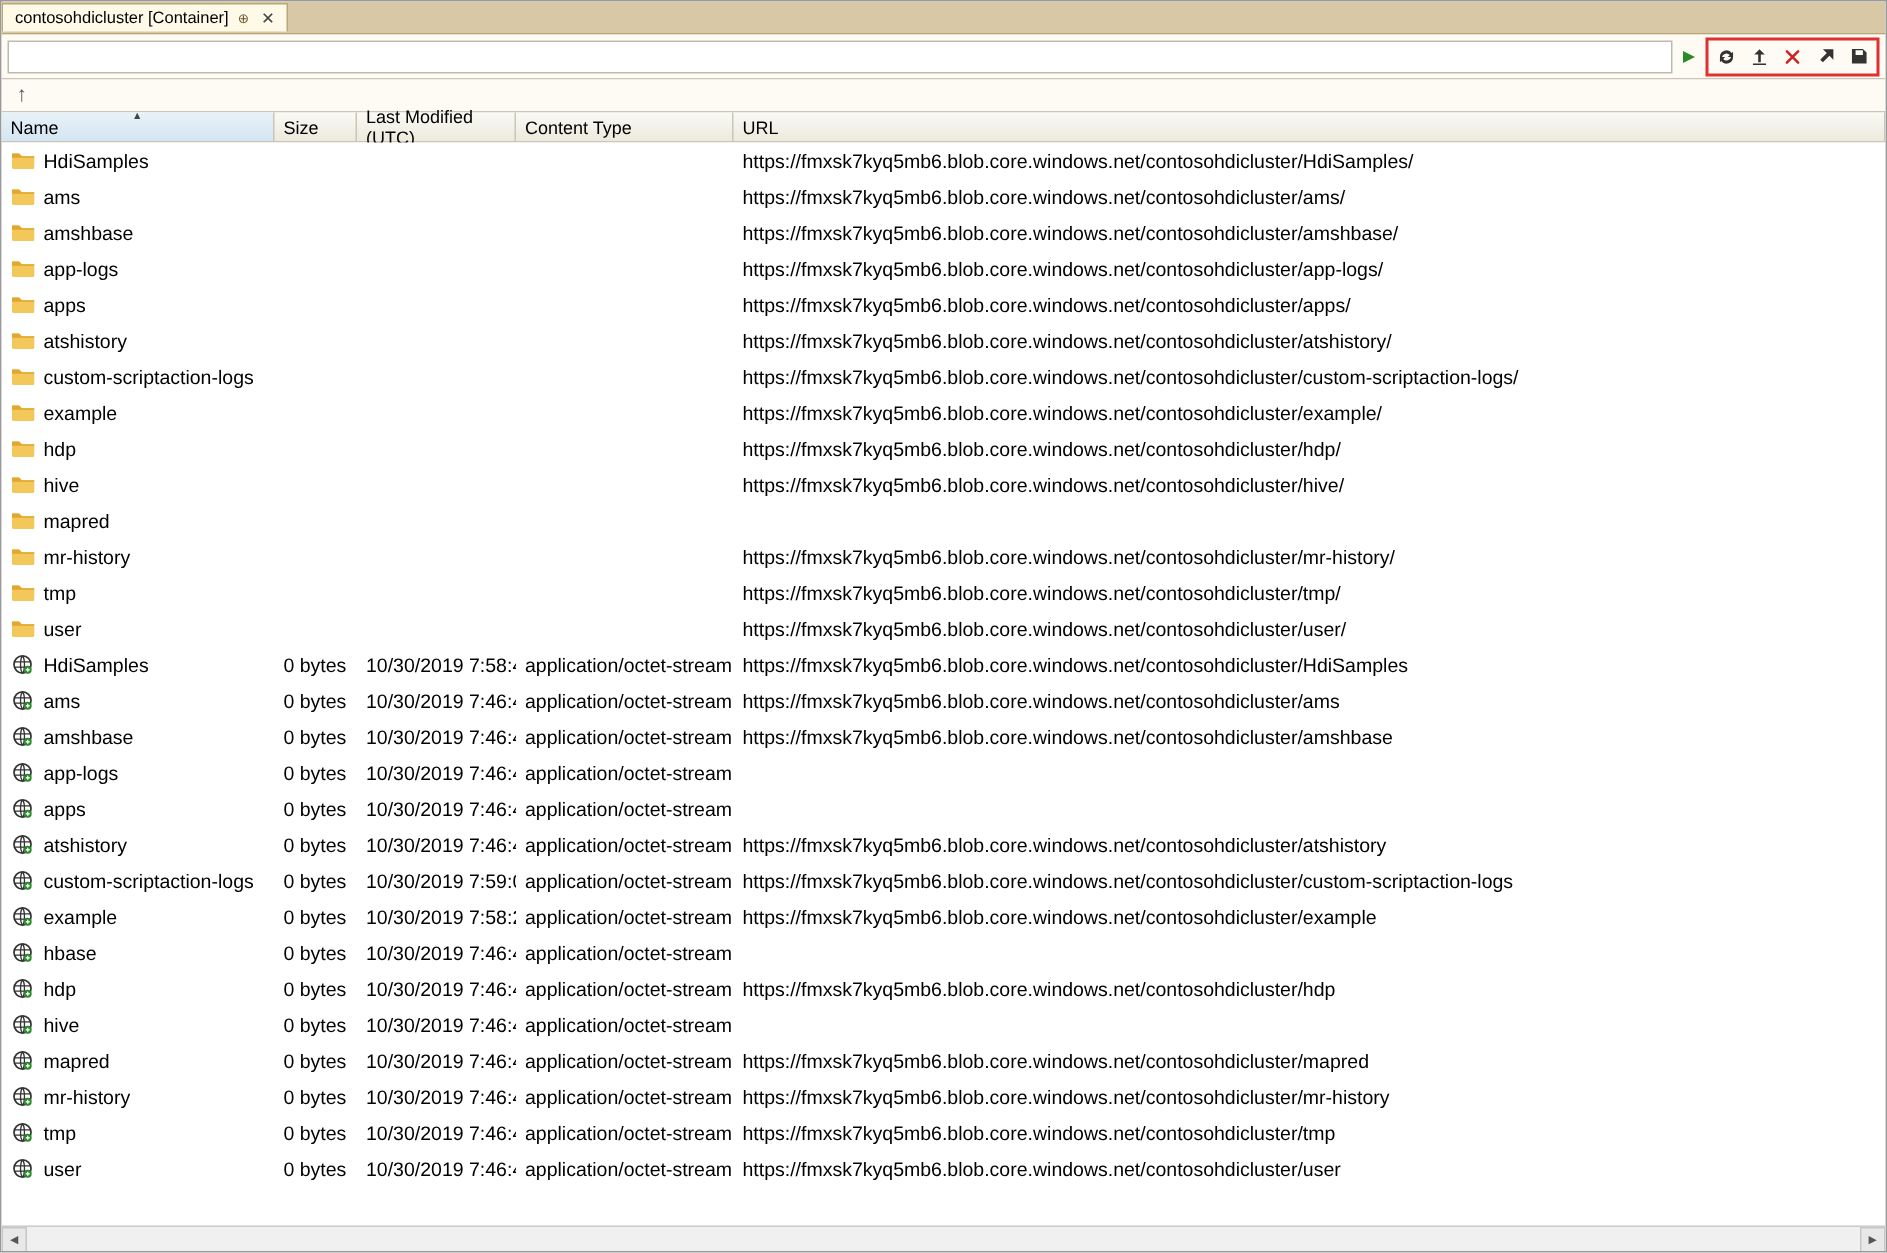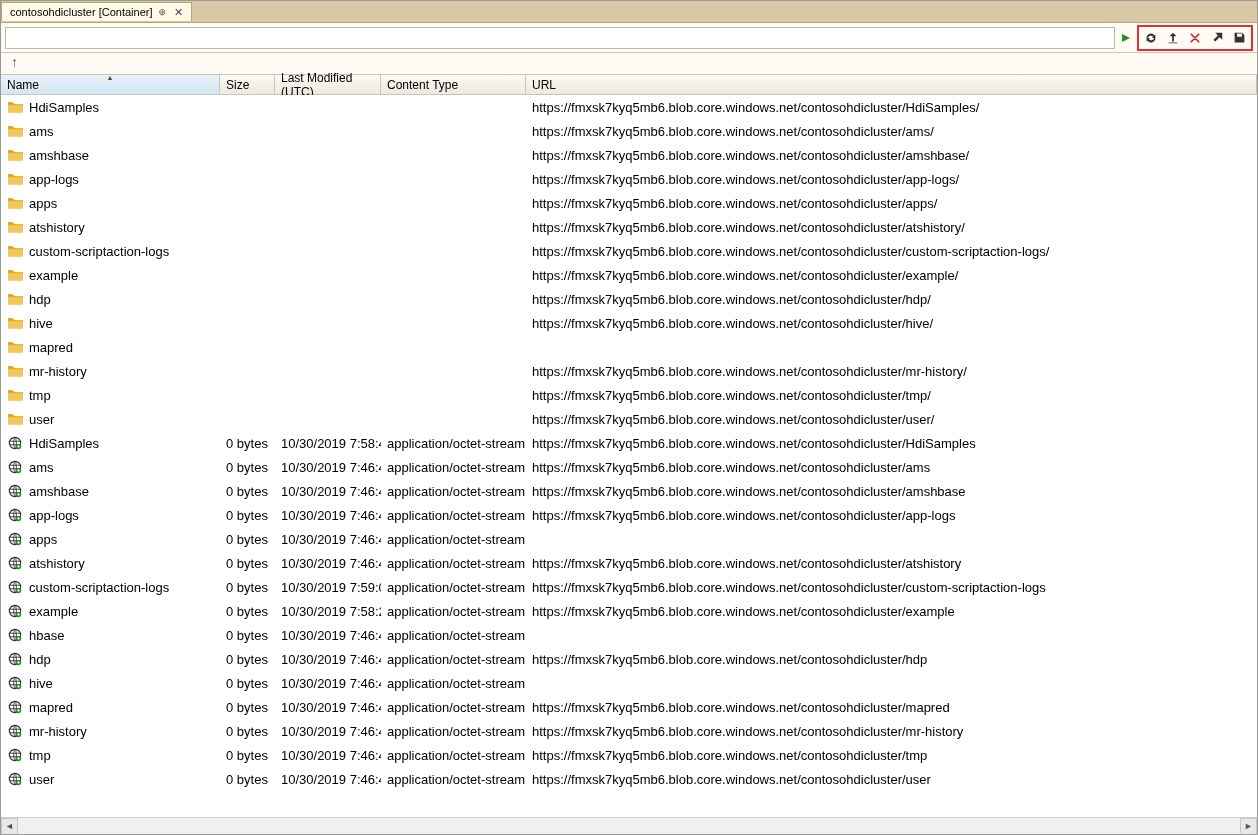--- a/index.html
+++ b/index.html
@@ -109,21 +109,21 @@
       background: linear-gradient(#e8f1f8, #d4e6f3);
     }
     .sort-indicator {
       position: absolute;
       top: -1px;
       left: 50%;
       transform: translateX(-50%);
       font-size: 7px;
       color: #444;
     }
-    .col-name { width: 219px; position: relative; }
+    .col-name { width: 182px; position: relative; }
     .col-size { width: 55px; }
     .col-modified { width: 106px; }
     .col-type { width: 145px; }
     .col-url { flex: 1; }
     .rows {
       flex: 1;
       overflow-y: auto;
       background: #fff;
     }
     .row {
@@ -504,21 +504,20 @@
             <path d="M8 1.5c2 2 2 11 0 13M8 1.5c-2 2-2 11 0 13M2 6h12M2 10h12" stroke="#333" stroke-width="1" fill="none"></path>
             <circle cx="12" cy="12" r="3" fill="#2a8a2a"></circle>
             <path d="M12 10.5v3M10.5 12h3" stroke="#fff" stroke-width="1"></path>
           </svg>
         </span>
         <span>app-logs</span>
       </div>
       <div class="cell col-size">0 bytes</div>
       <div class="cell col-modified">10/30/2019 7:46:48 PM</div>
       <div class="cell col-type">application/octet-stream</div>
-      <div class="cell col-url">https://fmxsk7kyq5mb6.blob.core.windows.net/contosohdicluster/app-logs</div>
     </div>
     <div class="row">
       <div class="cell col-name">
         <span class="blob-icon">
           <svg viewBox="0 0 16 16">
             <circle cx="8" cy="8" r="6.5" fill="none" stroke="#333" stroke-width="1.3"></circle>
             <path d="M8 1.5c2 2 2 11 0 13M8 1.5c-2 2-2 11 0 13M2 6h12M2 10h12" stroke="#333" stroke-width="1" fill="none"></path>
             <circle cx="12" cy="12" r="3" fill="#2a8a2a"></circle>
             <path d="M12 10.5v3M10.5 12h3" stroke="#fff" stroke-width="1"></path>
           </svg>

